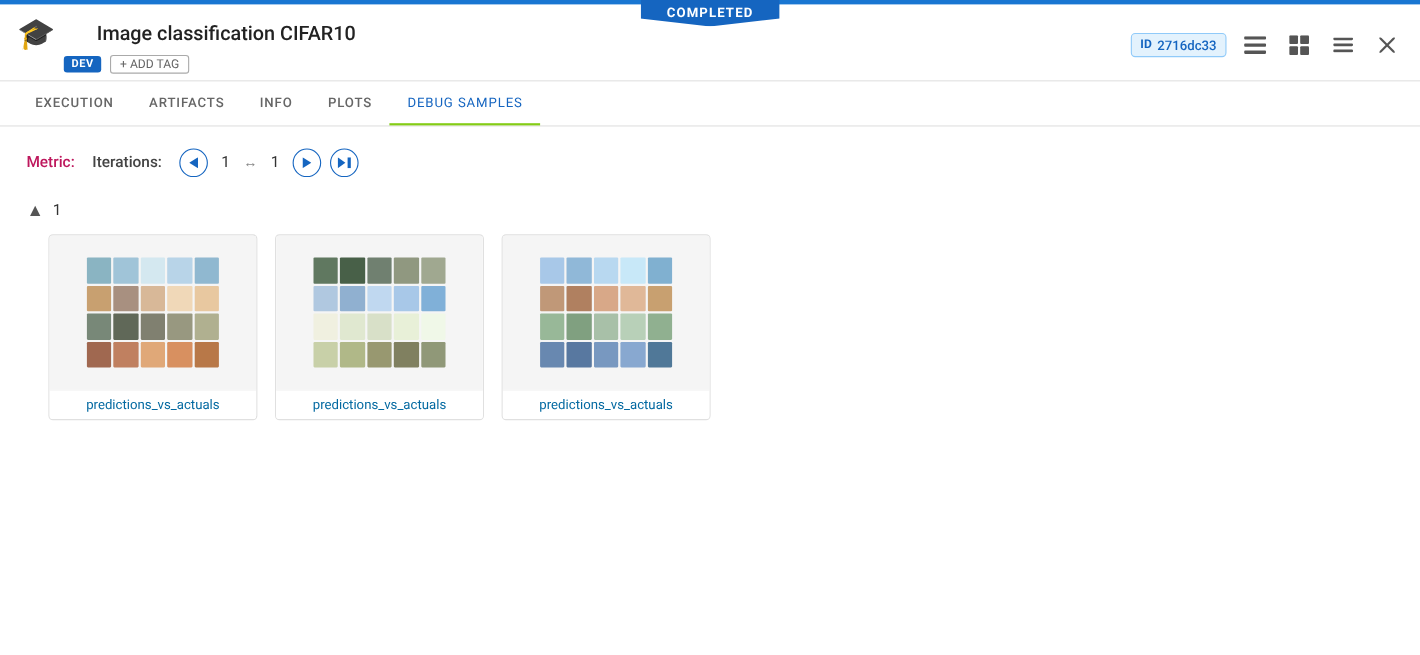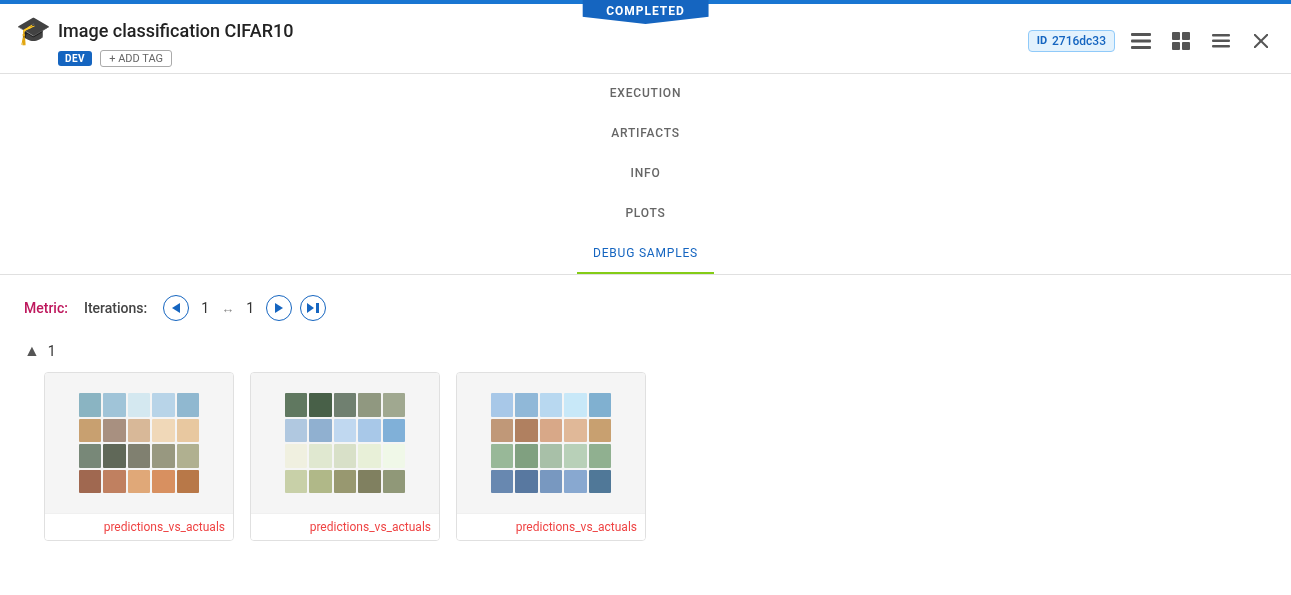--- a/index.html
+++ b/index.html
@@ -56,20 +56,21 @@
       width: 32px;
       height: 32px;
       color: #1565c0;
     }
 
     .app-title {
       font-size: 18px;
       font-weight: 500;
       color: #222;
       white-space: nowrap;
+      margin-left: 30px;
     }
 
     .tags-row {
       display: flex;
       align-items: center;
       gap: 8px;
       margin-top: 4px;
       margin-left: 42px;
     }
 
@@ -129,21 +130,20 @@
       border-radius: 3px;
     }
 
     
     .nav-tabs {
       display: flex;
       align-items: center;
       gap: 0;
       padding: 0 16px;
       border-bottom: 1px solid #e0e0e0;
-      flex-direction: column;
     }
 
     .nav-tab {
       padding: 12px 16px;
       font-size: 12px;
       font-weight: 500;
       color: #666;
       letter-spacing: 0.8px;
       cursor: pointer;
       border-bottom: 2px solid transparent;
@@ -295,22 +295,22 @@
     }
 
     .mini-cell {
       border-radius: 1px;
       overflow: hidden;
     }
 
     .card-label {
       padding: 6px 8px;
       font-size: 12px;
-      color: #ef4444;
-      text-align: right;
+      color: #0369a1;
+      text-align: center;
       border-top: 1px solid #f0f0f0;
       background: #fff;
       word-break: break-all;
     }
   </style>
 </head>
 <body>
 
 <div class="completed-banner">COMPLETED</div>
 

